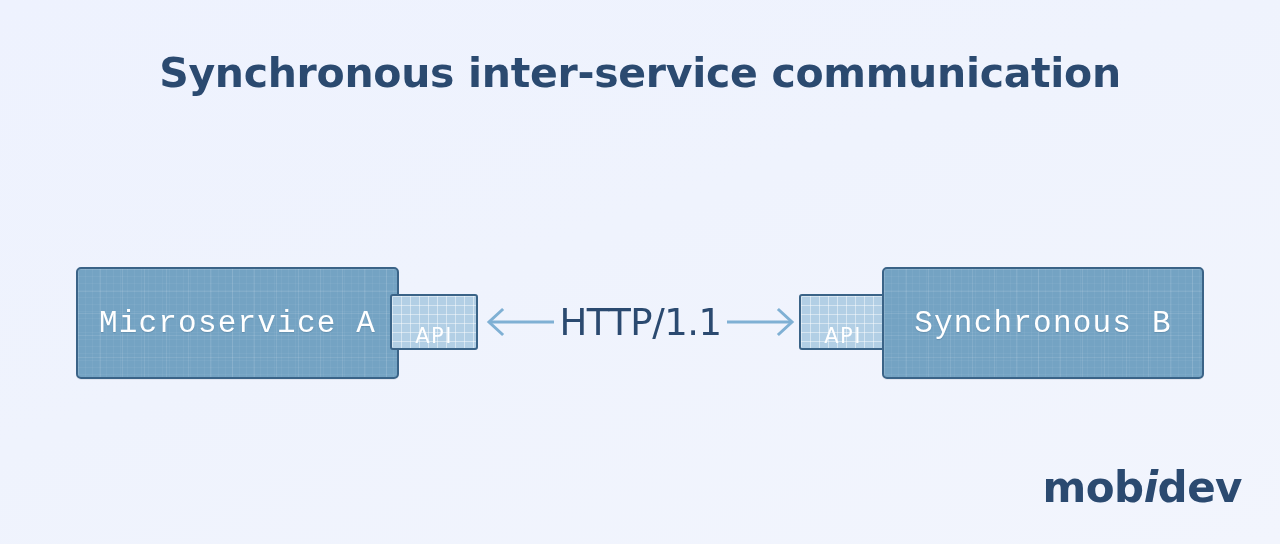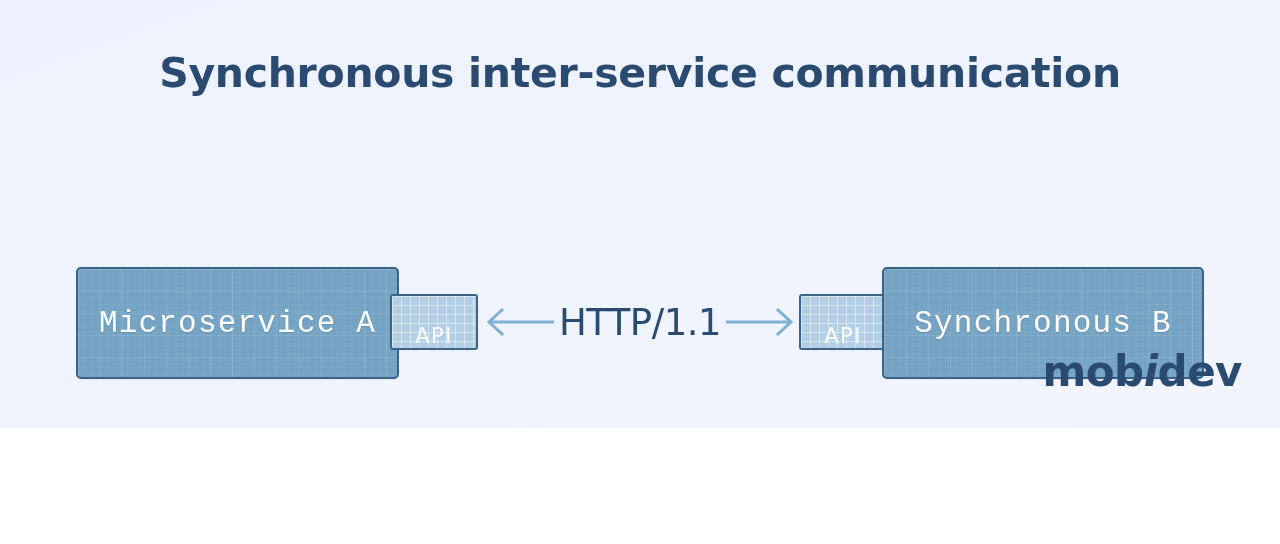--- a/index.html
+++ b/index.html
@@ -10,21 +10,21 @@
   body {
     width: 1280px;
     height: 544px;
     overflow: hidden;
     font-family: "Liberation Sans", sans-serif;
   }
 
   #canvas {
     position: relative;
     width: 1280px;
-    height: 428px;
+    height: 544px;
     background: linear-gradient(160deg, #eef2fe 0%, #eff3fd 45%, #f2f5fd 100%);
     overflow: hidden;
   }
 
   
   #title {
     position: absolute;
     left: 0;
     top: 46px;
     width: 1280px;
@@ -113,21 +113,21 @@
 
   
   #protocol {
     position: absolute;
     left: 483px;
     top: 39px;
     width: 315px;
     height: 56px;
     display: flex;
     align-items: center;
-    justify-content: flex-start;
+    justify-content: space-between;
   }
   .arrow-svg { display: block; flex: 0 0 auto; }
   #protocol-label {
     color: #2b4a70;
     font-family: "DejaVu Sans", sans-serif;
     font-size: 37px;
     font-weight: 400;
     letter-spacing: -0.5px;
     white-space: nowrap;
     padding: 0 4px;

